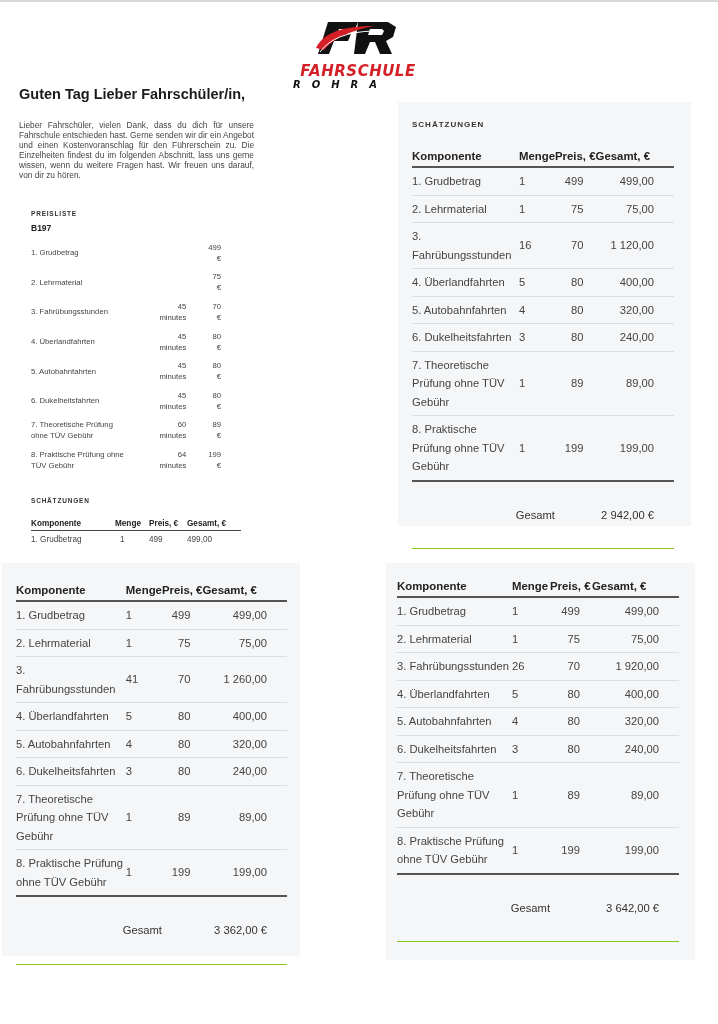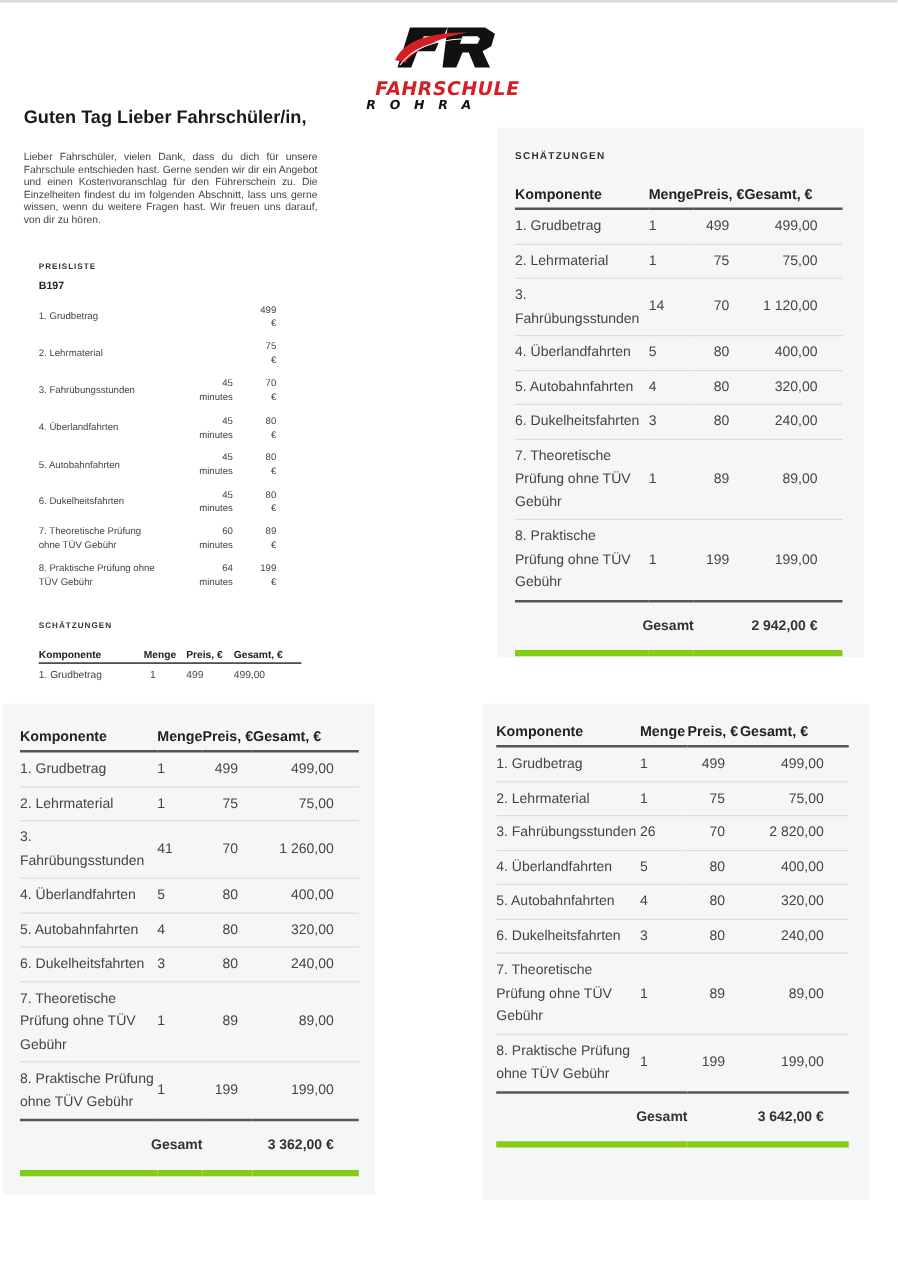--- a/index.html
+++ b/index.html
@@ -49,21 +49,21 @@
     letter-spacing: 1px; color: #333; }
 
   .est { position: absolute; border-collapse: collapse; font-size: 11.2px; color: #444; }
   .est th { font-weight: bold; color: #222; text-align: left; padding: 0 0 4px 0;
     border-bottom: 2px solid #555; white-space: nowrap; font-size: 11.4px; }
   .est td { padding: 4px 0; border-bottom: 1px solid #dcdde0; line-height: 18.5px; vertical-align: middle; }
   .est td.q { text-align: left; padding-left: 0; }
   .est td.p { text-align: right; }
   .est td.t { text-align: right; }
   .est tr.last td { border-bottom: 2px solid #555; }
-  .est tr.total td { font-weight: bold; color: #333; padding: 10px 0; border-bottom: 5px solid #84cc16; }
+  .est tr.total td { font-weight: normal; color: #333; padding: 24px 0; border-bottom: 1px solid #84cc16; }
   .est tr.total td.tl { text-align: right; }
 </style>
 </head>
 <body>
 
 <div class="topline"></div>
 
 <div class="logo">
   <svg width="90" height="40" viewBox="0 0 90 40">
 
@@ -166,21 +166,21 @@
           <td class="t" style="padding-right:20px">499,00</td>
         </tr>
         <tr>
           <td>2. Lehrmaterial</td>
           <td class="q">1</td>
           <td class="p" style="padding-right:12px">75</td>
           <td class="t" style="padding-right:20px">75,00</td>
         </tr>
         <tr>
           <td>3. Fahrübungsstunden</td>
-          <td class="q">14</td>
+          <td class="q">16</td>
           <td class="p" style="padding-right:12px">70</td>
           <td class="t" style="padding-right:20px">1 120,00</td>
         </tr>
         <tr>
           <td>4. Überlandfahrten</td>
           <td class="q">5</td>
           <td class="p" style="padding-right:12px">80</td>
           <td class="t" style="padding-right:20px">400,00</td>
         </tr>
         <tr>
@@ -302,21 +302,21 @@
         <tr>
           <td>2. Lehrmaterial</td>
           <td class="q">1</td>
           <td class="p" style="padding-right:12px">75</td>
           <td class="t" style="padding-right:20px">75,00</td>
         </tr>
         <tr>
           <td>3. Fahrübungsstunden</td>
           <td class="q">26</td>
           <td class="p" style="padding-right:12px">70</td>
-          <td class="t" style="padding-right:20px">2 820,00</td>
+          <td class="t" style="padding-right:20px">1 920,00</td>
         </tr>
         <tr>
           <td>4. Überlandfahrten</td>
           <td class="q">5</td>
           <td class="p" style="padding-right:12px">80</td>
           <td class="t" style="padding-right:20px">400,00</td>
         </tr>
         <tr>
           <td>5. Autobahnfahrten</td>
           <td class="q">4</td>

